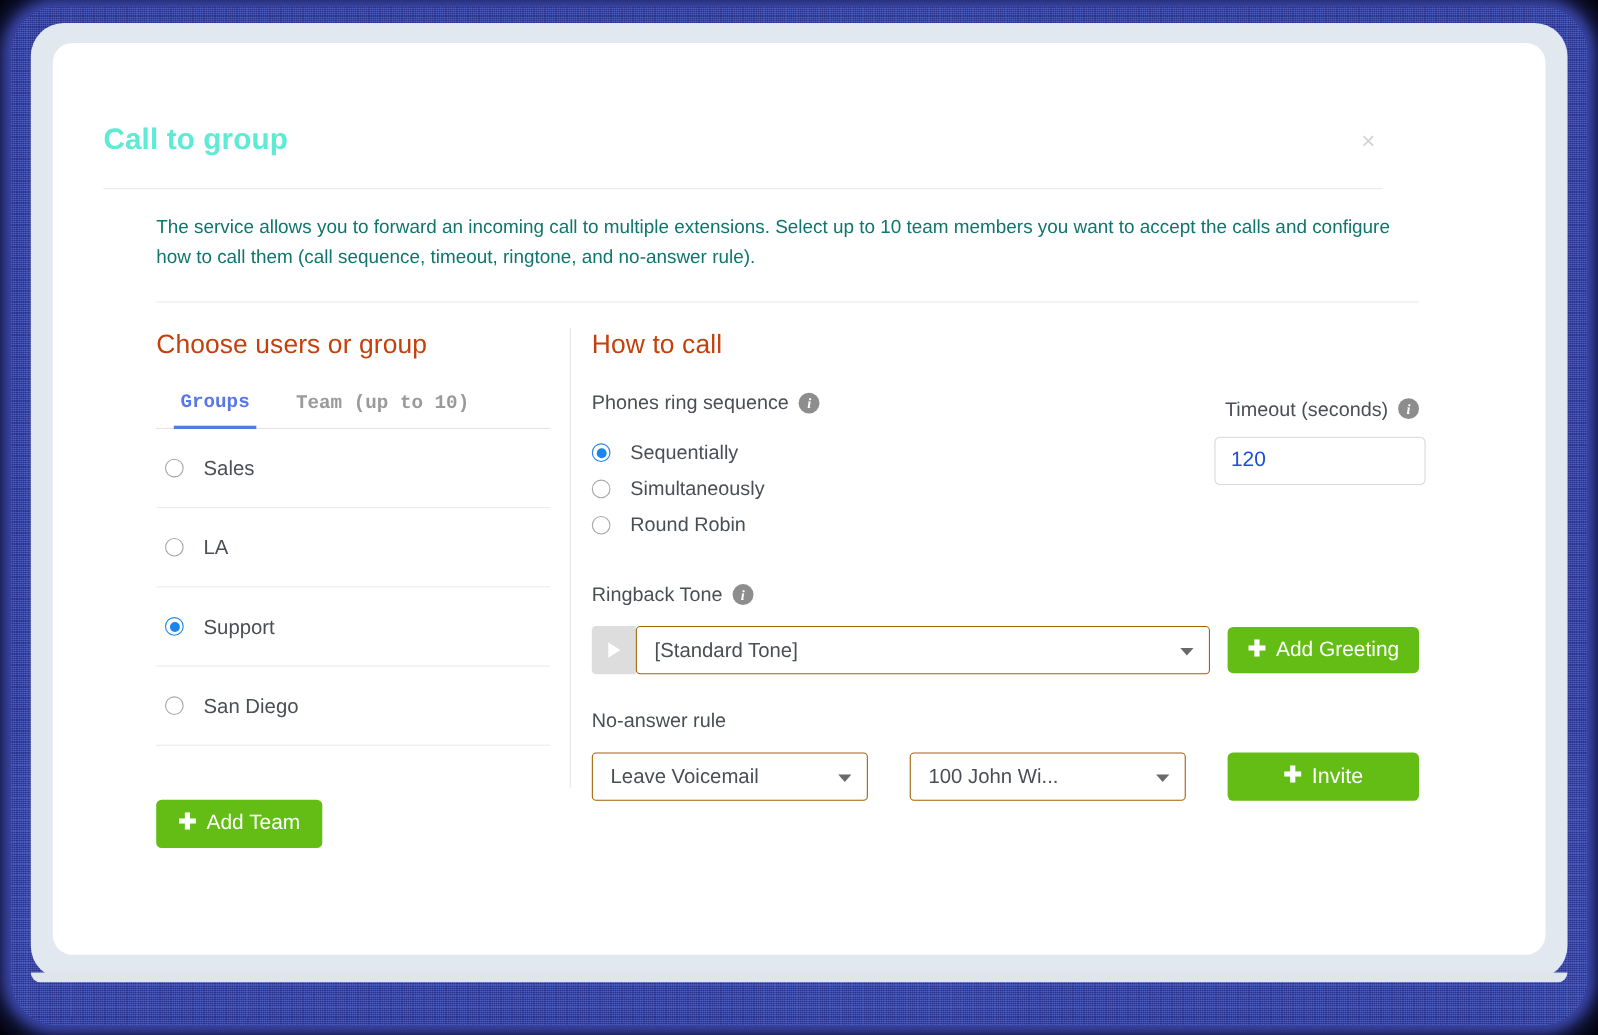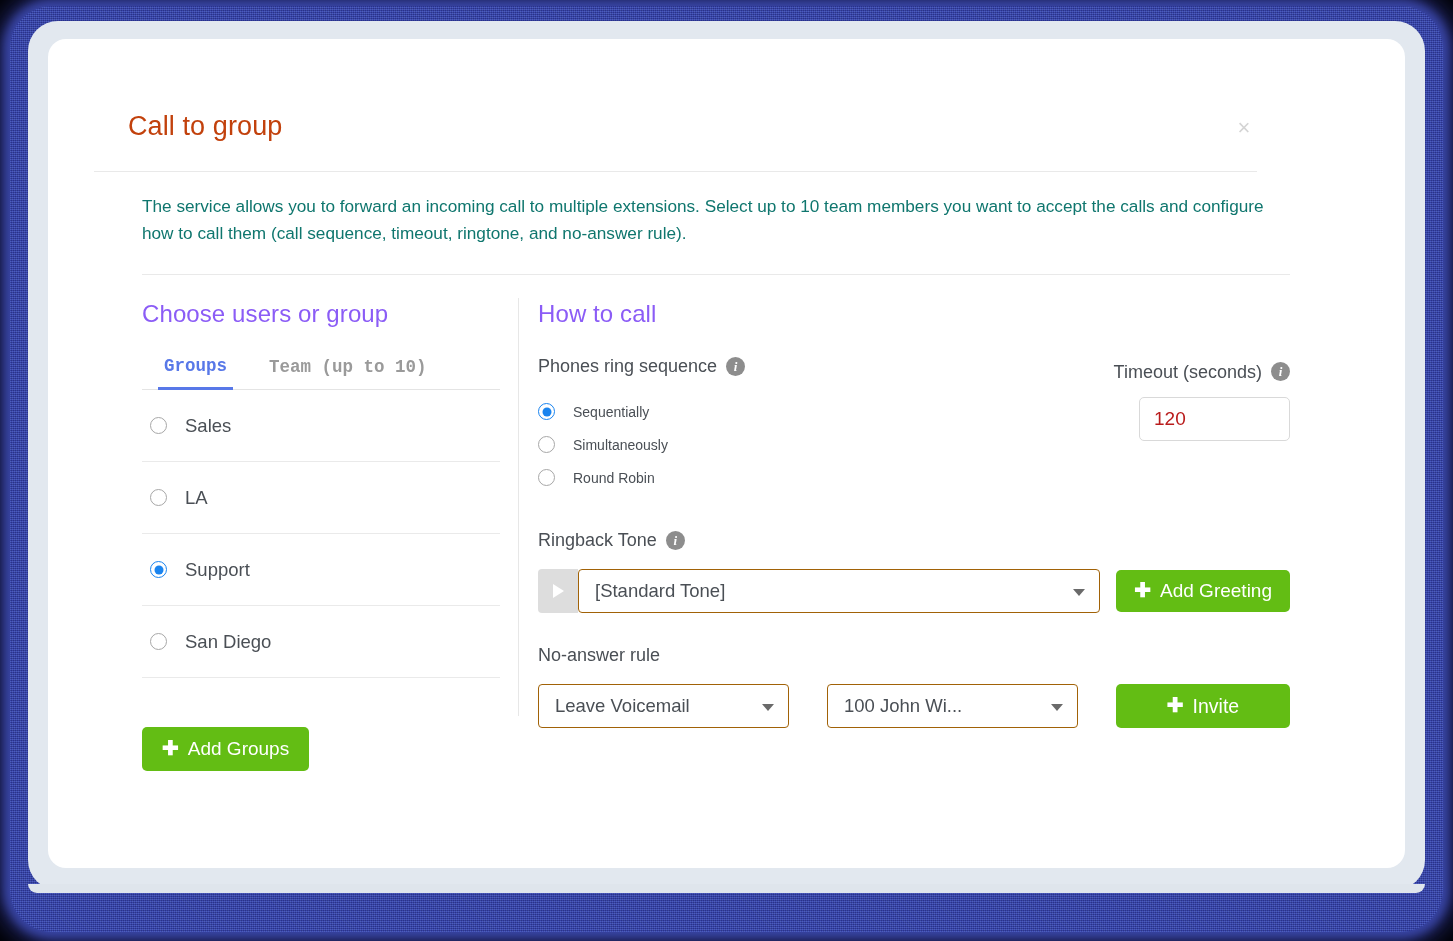--- a/index.html
+++ b/index.html
@@ -105,24 +105,23 @@
     width: 1163px;
     height: 97px;
     border-bottom: 1px solid #e9e9e9;
     box-sizing: border-box;
   }
   .modal-title {
     position: absolute;
     left: 0;
     top: 36px;
     font-size: 27px;
-    font-weight: 400;
-    color: #c2410c;
+    font-weight: 700;
+    color: #5eead4;
     letter-spacing: .1px;
-    margin-left: 34px;
   }
   .close-btn {
     position: absolute;
     right: 0;
     top: 40px;
     width: 26px;
     height: 26px;
     font-size: 22px;
     line-height: 22px;
     color: #d4d4d4;
@@ -171,21 +170,21 @@
   .col-right {
     position: absolute;
     left: 538px;
     top: 300px;
     width: 752px;
   }
 
   .section-title {
     font-size: 24px;
     font-weight: 400;
-    color: #8b5cf6;
+    color: #c2410c;
     margin: 0 0 28px 0;
     letter-spacing: .1px;
   }
 
   
   .tabs {
     position: relative;
     display: flex;
     gap: 30px;
     border-bottom: 1px solid #e4e4e4;
@@ -306,48 +305,48 @@
     cursor: pointer;
   }
 
   .radio-opts { margin-top: 2px; }
   .radio-opt {
     display: flex;
     align-items: center;
     height: 33px;
     cursor: pointer;
   }
-  .radio-opt .group-label { font-size: 14px; }
+  .radio-opt .group-label { font-size: 18px; }
 
   
   .timeout-block {
     position: absolute;
     right: 0;
     top: 62px;
     width: 186px;
     text-align: right;
   }
   .timeout-label {
     display: flex;
     align-items: flex-start;
     justify-content: flex-end;
     gap: 9px;
     font-size: 18px;
     color: #4a4f55;
     margin-bottom: 14px;
   }
   .text-input {
-    width: 151px;
+    width: 192px;
     height: 44px;
     box-sizing: border-box;
     border: 1px solid #d9d9d9;
     border-radius: 5px;
     padding: 0 14px;
     font-size: 19px;
-    color: #b91c1c;
+    color: #1d4ed8;
     font-family: "Liberation Sans", sans-serif;
     background: #fff;
     text-align: left;
   }
 
   
   .ringback-section { margin-top: 36px; }
   .ringback-row {
     display: flex;
     align-items: center;
@@ -458,21 +457,21 @@
       <div class="group-row">
         <span class="radio"></span>
         <span class="group-label">San Diego</span>
       </div>
     </div>
   </div>
 
   <div class="add-group-wrap">
     <button class="btn-green">
       <span class="btn-plus">✚</span>
-      <span>Add Groups</span>
+      <span>Add Team</span>
     </button>
   </div>
 
   <div class="col-divider"></div>
 
   <div class="col-right">
     <div class="section-title">How to call</div>
 
     <div class="field-label">
       <span>Phones ring sequence</span>

